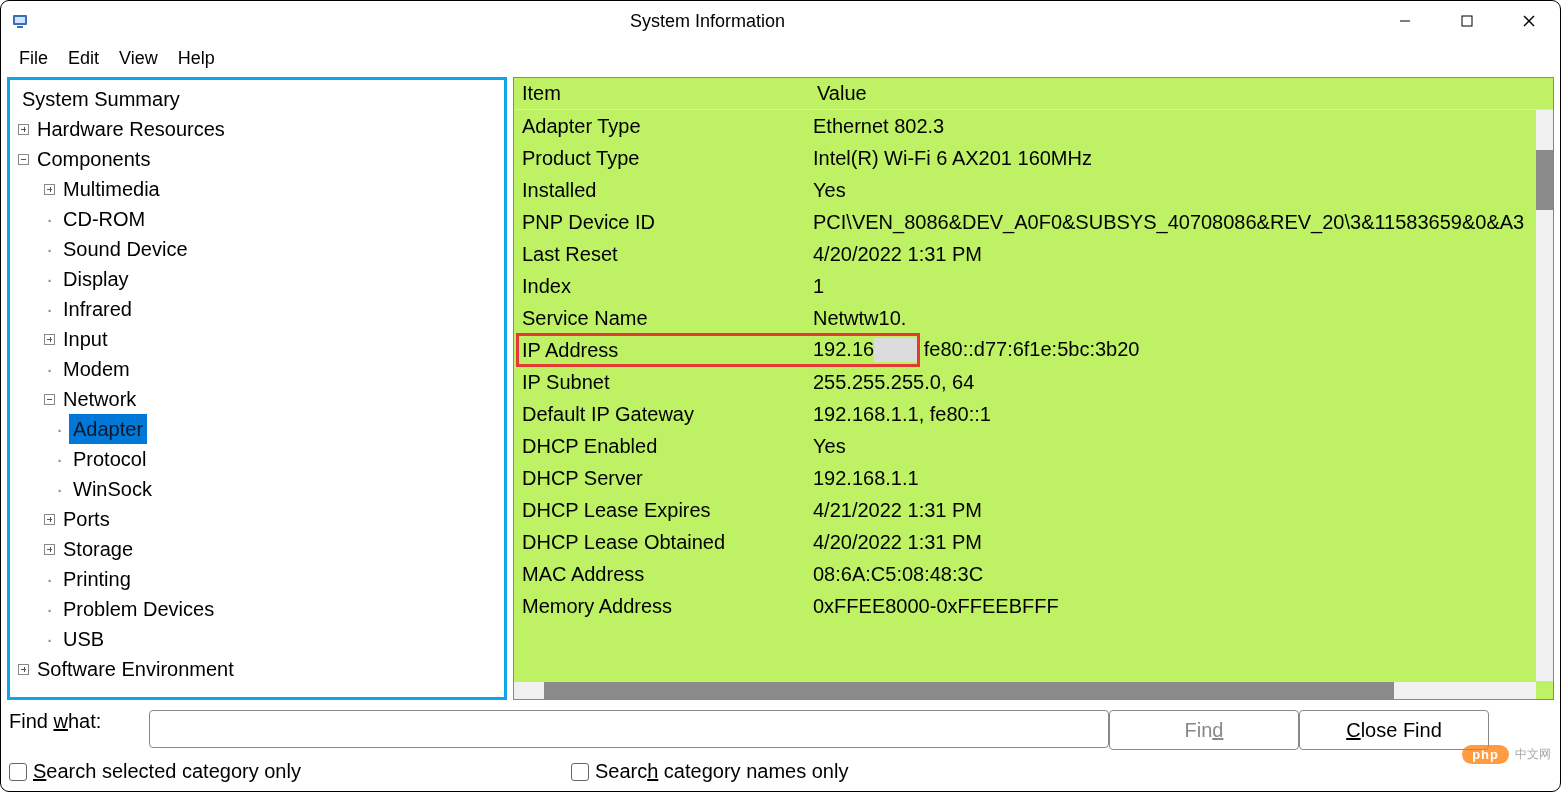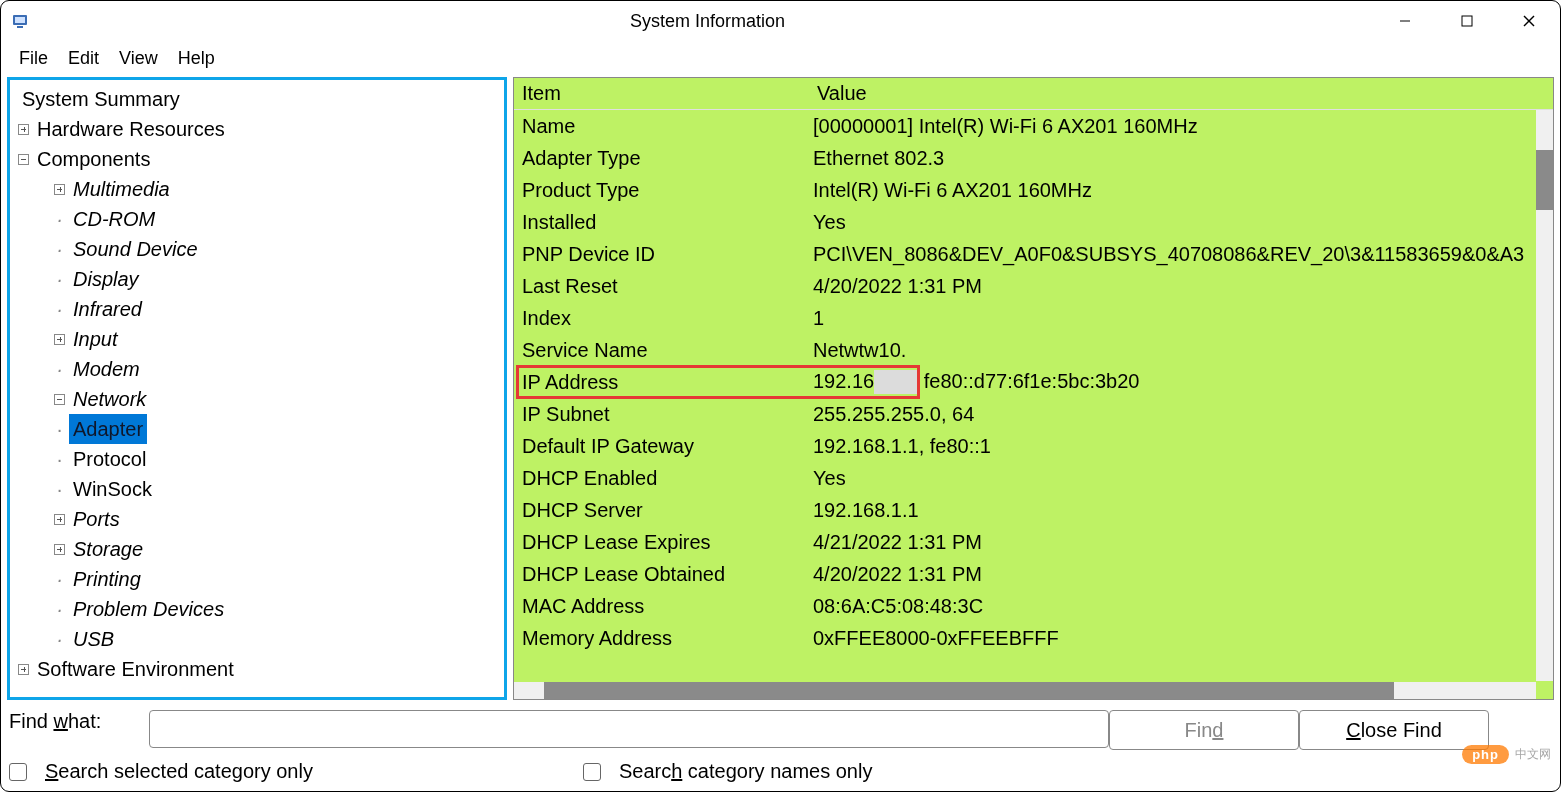--- a/index.html
+++ b/index.html
@@ -23,21 +23,21 @@
 .left-pane { width: 500px; border: 3px solid #0ea5e9; background: #fff; overflow-y: auto; overflow-x: hidden; margin-right: 6px; }
 .tree { padding: 4px 2px 4px 8px; font-size: 20px; line-height: 30px; }
 .tree .row { display: flex; align-items: center; white-space: nowrap; cursor: pointer; height: 30px; }
 .tree .row .ebox { width: 11px; height: 11px; border: 1px solid #888; display: inline-flex; align-items: center; justify-content: center; font-size: 9px; line-height: 9px; margin-right: 4px; color: #555; flex-shrink:0; position:relative; }
 .tree .row .ebox::before { content:""; position:absolute; left:2px; right:2px; top:50%; border-top:1px solid #555; }
 .tree .row .ebox.plus::after { content:""; position:absolute; top:2px; bottom:2px; left:50%; border-left:1px solid #555; }
 .tree .row .dot { width:11px; text-align:center; display:inline-block; color:#888; margin-right:4px; flex-shrink:0;}
 .tree .row .label { padding: 0 4px; }
 .tree .row .label.selected { background:#0078d7; color:#0f172a; }
 .tree .ind1 { margin-left: 0px; }
-.tree .ind2 { margin-left: 36px; font-style: italic; }
+.tree .ind2 { margin-left: 26px; }
 .tree .ind3 { margin-left: 36px; }
 
 .right-pane { flex: 1; border: 1px solid #888; background:#bef264; display:flex; flex-direction:column; min-width:0; position:relative;}
 .grid-header { display:flex; border-bottom:1px solid #e0e0e0; font-size:20px; }
 .grid-header .col { padding: 4px 8px; }
 .c-item { width: 295px; }
 .c-value { flex:1; }
 
 .grid-body { flex:1; overflow:hidden; position:relative; }
 .grid-rows { font-size:20px; }
@@ -53,21 +53,21 @@
 .find-area { padding: 8px 8px 4px 8px; }
 .find-row1 { display:flex; align-items:flex-start; }
 .find-row1 .lbl { font-size:20px; width:140px; }
 .find-row1 .lbl u { text-decoration: underline; }
 .find-row1 input[type=text] { flex:1; max-width:960px; height:38px; border:1px solid #888; border-radius:4px; padding:4px 8px; font-size:18px; }
 .find-row1 .btn { width:190px; height:40px; border:1px solid #888; border-radius:4px; background:#fff; font-size:20px; cursor:pointer; }
 .find-row1 .btn.disabled { color:#888; }
 .find-row1 .btn u { text-decoration: underline; }
 
 .find-row2 { display:flex; align-items:center; gap:40px; padding:10px 0 4px 0; font-size:20px; }
-.find-row2 label { display:flex; align-items:center; gap:18px; cursor:pointer;}
+.find-row2 label { display:flex; align-items:center; gap:6px; cursor:pointer;}
 .find-row2 input[type=checkbox] { width:18px; height:18px; border:1px solid #666; border-radius:3px; appearance:none; }
 .find-row2 u { text-decoration: underline; }
 
 .watermark { position:fixed; right:10px; bottom:28px; opacity:0.75; font-size:13px; color:#fff; display:flex; align-items:center; gap:6px; }
 .watermark .tag { background:#ff7a00; padding:2px 10px; border-radius:12px; font-weight:bold; letter-spacing:1px;}
 .watermark .txt { color:#888; font-size:12px;}
 </style>
 </head>
 <body>
 
@@ -194,24 +194,20 @@
     </div>
 
     <div class="right-pane">
       <div class="grid-header">
         <div class="col c-item">Item</div>
         <div class="col c-value">Value</div>
       </div>
       <div class="grid-body">
         <div class="grid-rows" id="grid-rows">
             <div class="grid-row">
-              <div class="c-item">Name</div>
-              <div class="c-value">[00000001] Intel(R) Wi-Fi 6 AX201 160MHz</div>
-            </div>
-            <div class="grid-row">
               <div class="c-item">Adapter Type</div>
               <div class="c-value">Ethernet 802.3</div>
             </div>
             <div class="grid-row">
               <div class="c-item">Product Type</div>
               <div class="c-value">Intel(R) Wi-Fi 6 AX201 160MHz</div>
             </div>
             <div class="grid-row">
               <div class="c-item">Installed</div>
               <div class="c-value">Yes</div>

